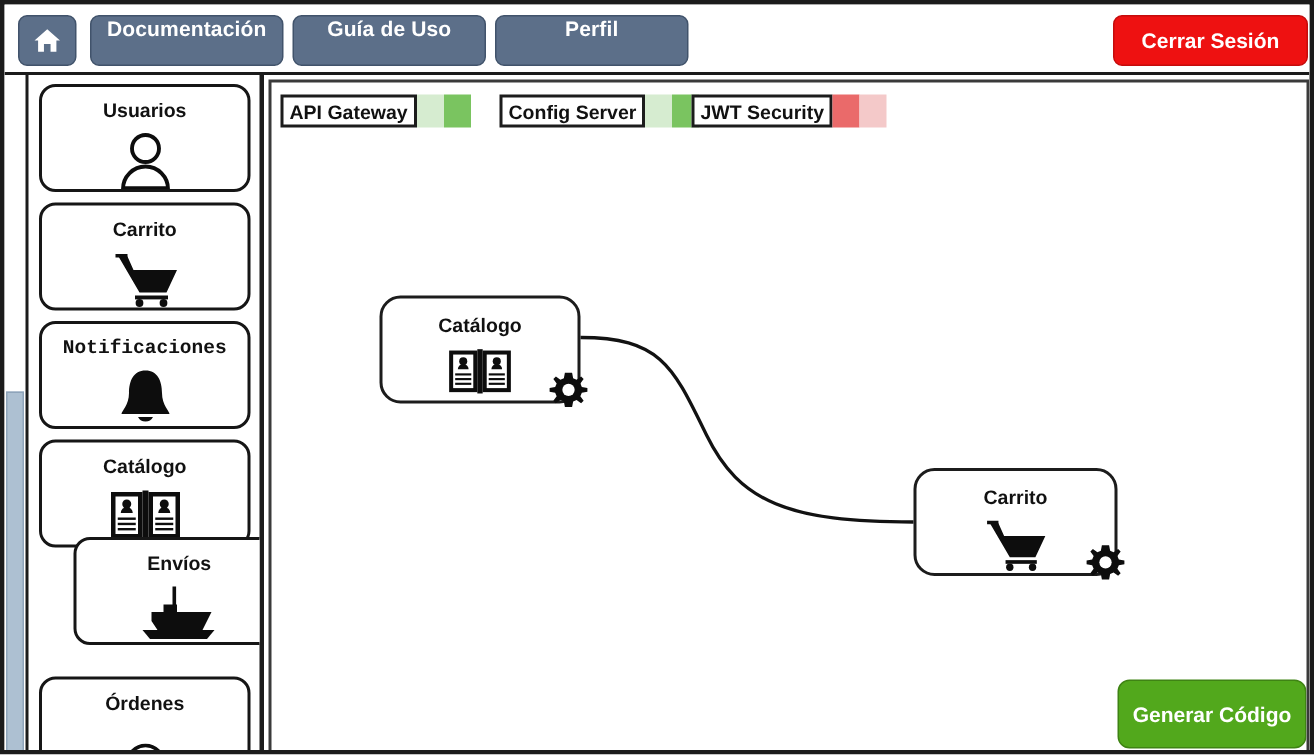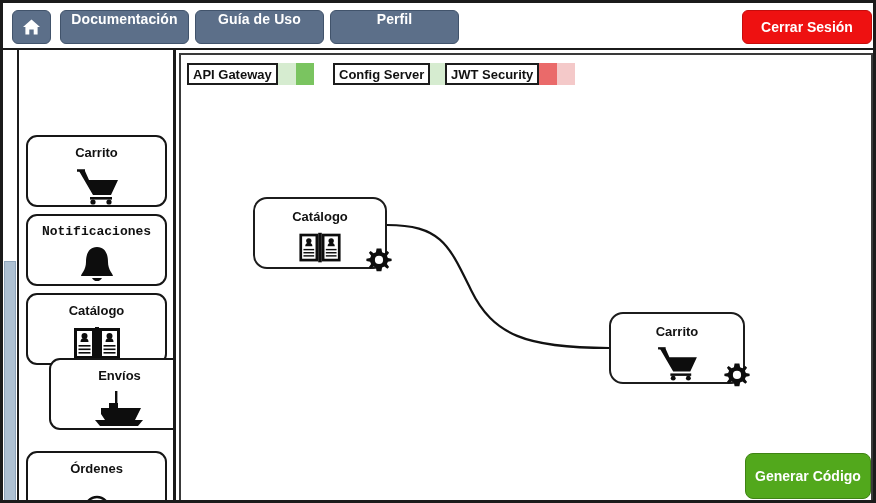--- a/index.html
+++ b/index.html
@@ -170,21 +170,21 @@
     padding: 0 4px;
     display: flex; align-items: center;
     white-space: nowrap;
   }
   .tag .sw {
     width: 18px;
     box-sizing: border-box;
   }
   #tag-api    { left: 6px; }
   #tag-config { left: 140px; padding-left: 12px; }
-  #tag-jwt    { left: 264px; }
+  #tag-jwt    { left: 280px; }
 
   #diagram {
     position: absolute;
     left: 0; top: 0;
     width: 690px; height: 446px;
   }
   .node {
     position: absolute;
     box-sizing: border-box;
     background: #ffffff;
@@ -269,20 +269,30 @@
   </div>
 
   <div id="sidebar-wrap">
 
     <div id="scrollbar-track">
       <div id="scrollbar-thumb"></div>
     </div>
 
     <div id="sidebar-list">
 
+      <div class="side-card" style="top:6px;">
+        <div class="card-label">Usuarios</div>
+        <div class="card-icon">
+          <svg width="44" height="38" viewBox="0 0 44 38">
+            <circle cx="22" cy="11" r="9" fill="none" stroke="#0d0d0d" stroke-width="2.6"></circle>
+            <path d="M7 38 A15 15 0 0 1 37 38" fill="none" stroke="#0d0d0d" stroke-width="2.6"></path>
+            <line x1="7" y1="37.5" x2="37" y2="37.5" stroke="#0d0d0d" stroke-width="2.6"></line>
+          </svg>
+        </div>
+      </div>
 
       <div class="side-card" style="top:85px;">
         <div class="card-label">Carrito</div>
         <div class="card-icon">
           <svg width="52" height="38" viewBox="0 0 52 38">
             <path d="M8 4 L14 4 L18 13 L47 13 L40 28 L22 28 Z" fill="#0d0d0d"></path>
             <path d="M6 3.5 L14 3.5" stroke="#0d0d0d" stroke-width="2.4" fill="none"></path>
             <rect x="19" y="30" width="22" height="2.6" fill="#0d0d0d"></rect>
             <circle cx="22" cy="35" r="2.6" fill="#0d0d0d"></circle>
             <circle cx="38" cy="35" r="2.6" fill="#0d0d0d"></circle>

